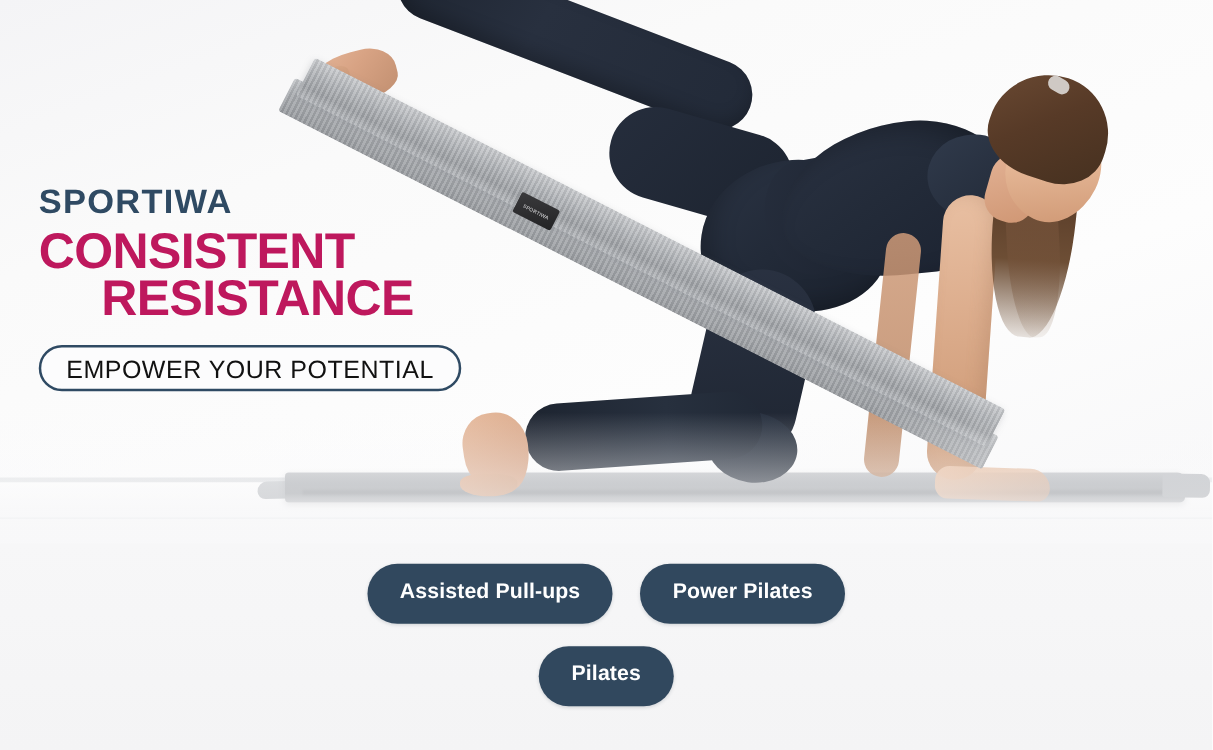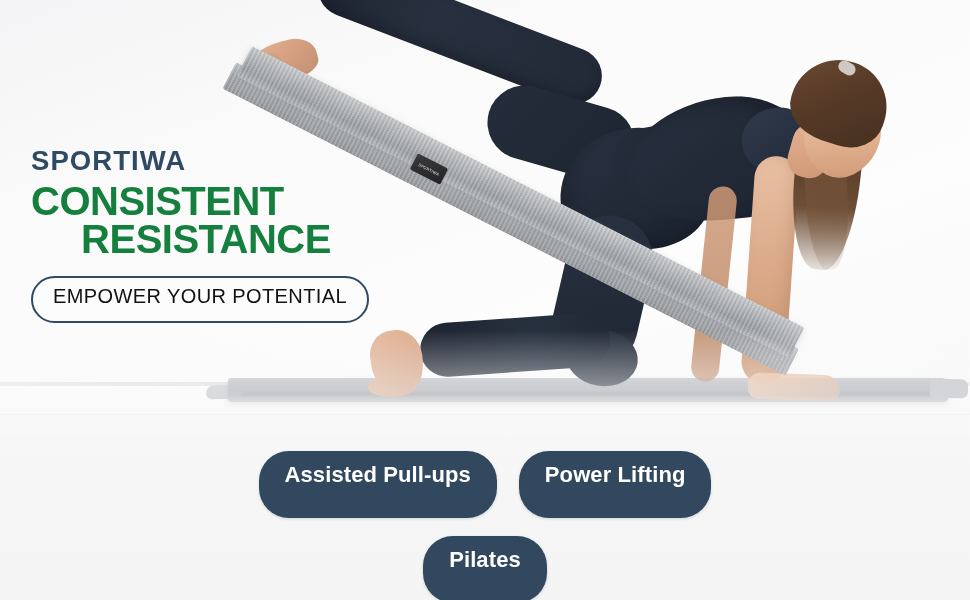--- a/index.html
+++ b/index.html
@@ -351,32 +351,32 @@
     color:#2f4a63;
     line-height:1;
     font-family:"Liberation Sans", sans-serif;
     transform:scaleX(1.02);
     transform-origin:left center;
     margin-bottom:7px;
   }
   .headline {
     font-size:40px;
     font-weight:bold;
-    color:#15803d;
+    color:#be185d;
     line-height:.96;
     letter-spacing:-0.5px;
     font-family:"Liberation Sans", sans-serif;
     white-space:nowrap;
   }
   .headline .line2 { display:block;text-align:center; }
 
   .tagline-badge {
     display:inline-block;
     margin-top:17px;
-    padding:8px 20px 15px;
+    padding:8px 20px 5px;
     border:2px solid #2f4a63;
     border-radius:26px;
     background:rgba(252,252,253,.88);
     color:#111111;
     font-size:20px;
     font-weight:normal;
     letter-spacing:.4px;
     line-height:1;
     font-family:"Liberation Sans", sans-serif;
     white-space:nowrap;
@@ -395,24 +395,24 @@
     justify-content:center;
     align-items:center;
     gap:22px;
   }
   .tag-row.row1 { margin-top:16px; }
   .tag-row.row2 { margin-top:18px;flex-direction:column; }
 
   .tag-pill {
     background:#31485e;
     color:#ffffff;
-    font-size:22px;
+    font-size:17px;
     font-weight:bold;
     letter-spacing:.1px;
-    padding:13px 26px 32px;
+    padding:13px 26px 18px;
     border-radius:30px;
     line-height:1;
     white-space:nowrap;
     font-family:"Liberation Sans", sans-serif;
     box-shadow:0 1px 3px rgba(40,55,72,.18);
     cursor:pointer;
   }
 </style>
 </head>
 <body>
@@ -475,20 +475,20 @@
       <span>CONSISTENT</span>
       <span class="line2">RESISTANCE</span>
     </div>
 
     <div class="tagline-badge">EMPOWER YOUR POTENTIAL</div>
   </div>
 
   <div class="tags-area">
     <div class="tag-row row1">
       <div class="tag-pill">Assisted Pull-ups</div>
-      <div class="tag-pill">Power Lifting</div>
+      <div class="tag-pill">Power Pilates</div>
     </div>
     <div class="tag-row row2">
       <div class="tag-pill">Pilates</div>
     </div>
   </div>
 
 </div>
 
 </body></html>

